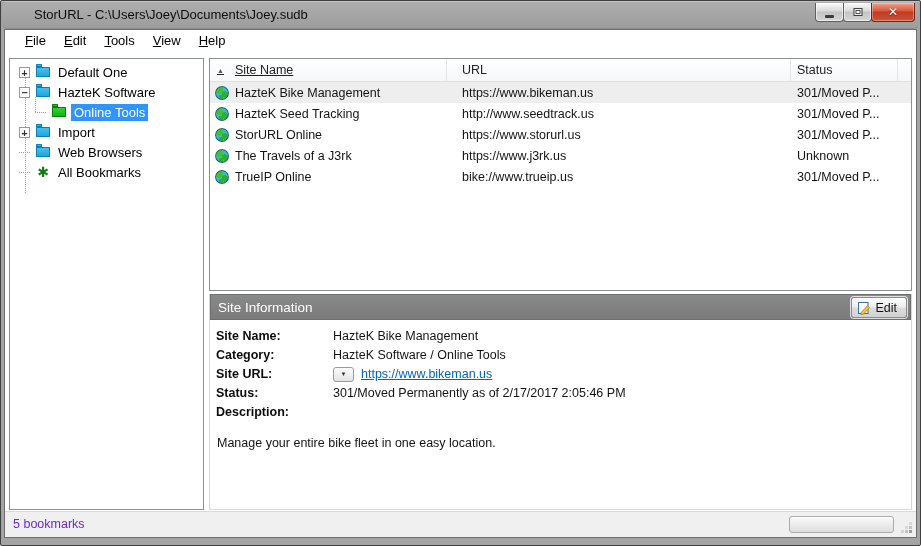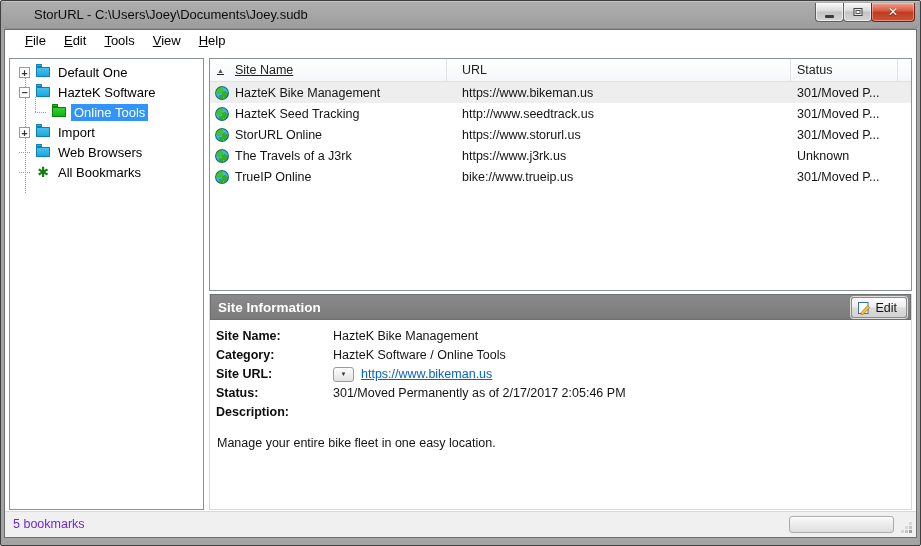--- a/index.html
+++ b/index.html
@@ -85,21 +85,21 @@
       radial-gradient(circle at 50% 42%, #41b6d8 0 55%, #1d8db4 100%);
     box-shadow:inset 0 0 0 1px rgba(22,84,106,.85); }
   .globe { width:14px; height:14px; margin-right:6px; }
   .win-icon-globe { width:16px; height:16px; }
 
   
   .siteinfo { position:absolute; top:236px; left:0; right:0; bottom:0; background:#fff;
               border:1px solid #d8d8d8; border-top:none; }
   .si-header { position:relative; height:26px; background:linear-gradient(#898989,#7b7b7b);
                border:1px solid #6e6e6e; display:flex; align-items:center; padding-left:7px; }
-  .si-title { color:#fff; font-weight:bold; font-size:13.5px; }
+  .si-title { color:#fff; font-weight:normal; font-size:13.5px; }
   .edit-btn { position:absolute; right:3px; top:2px; height:21px; display:flex; align-items:center; gap:4px;
               padding:0 9px 0 5px; border:1px solid #8b8b8b; border-radius:3px; font-size:12.5px; color:#111;
               background:linear-gradient(#fefefe,#ececec 48%,#dcdcdc 52%,#d2d2d2);
               box-shadow:0 0 0 1px rgba(255,255,255,.75); cursor:default; }
   .si-body { padding:7px 0 0 6px; }
   .ifield { display:flex; min-height:19px; align-items:flex-start; }
   .ilabel { width:117px; flex:none; font-weight:bold; color:#0c0c0c; line-height:19px; }
   .ival { line-height:19px; color:#141414; display:flex; align-items:center; gap:7px; }
   .dropbtn { width:21px; height:15px; border:1px solid #9a9a9a; border-radius:3px;
              background:linear-gradient(#fdfdfd,#e3e3e3); font-size:6px; color:#333;

